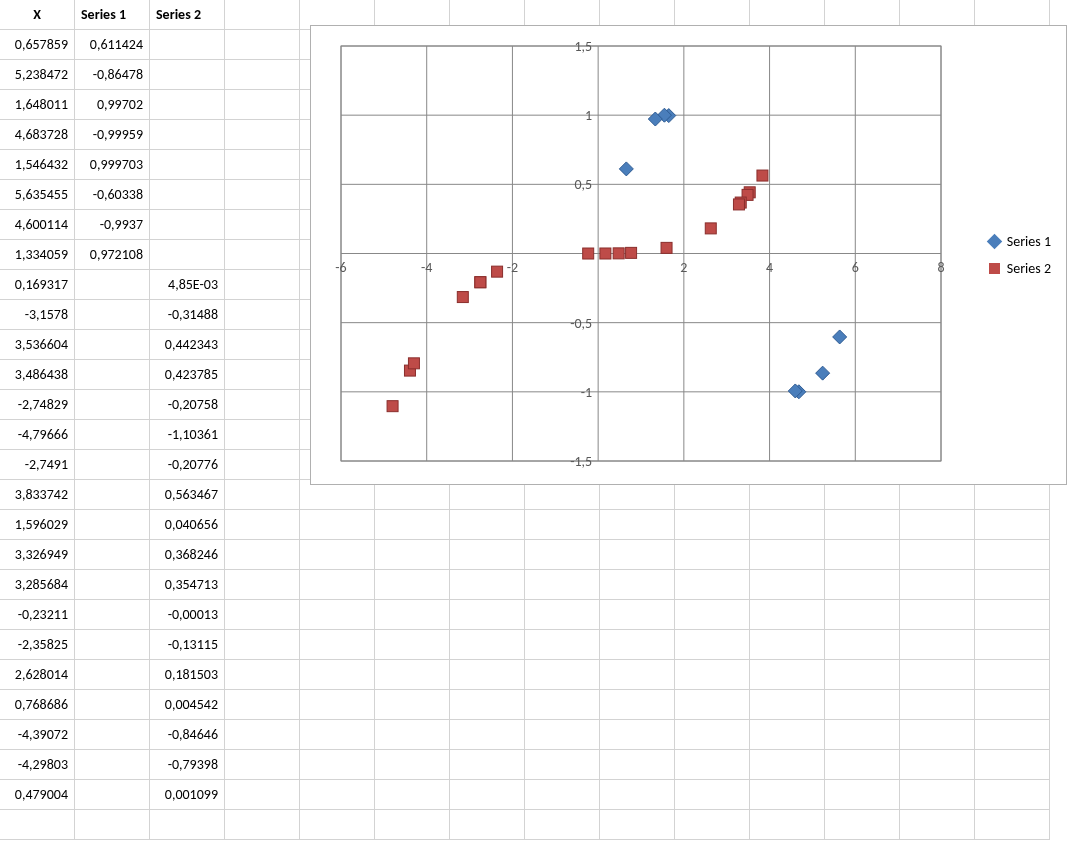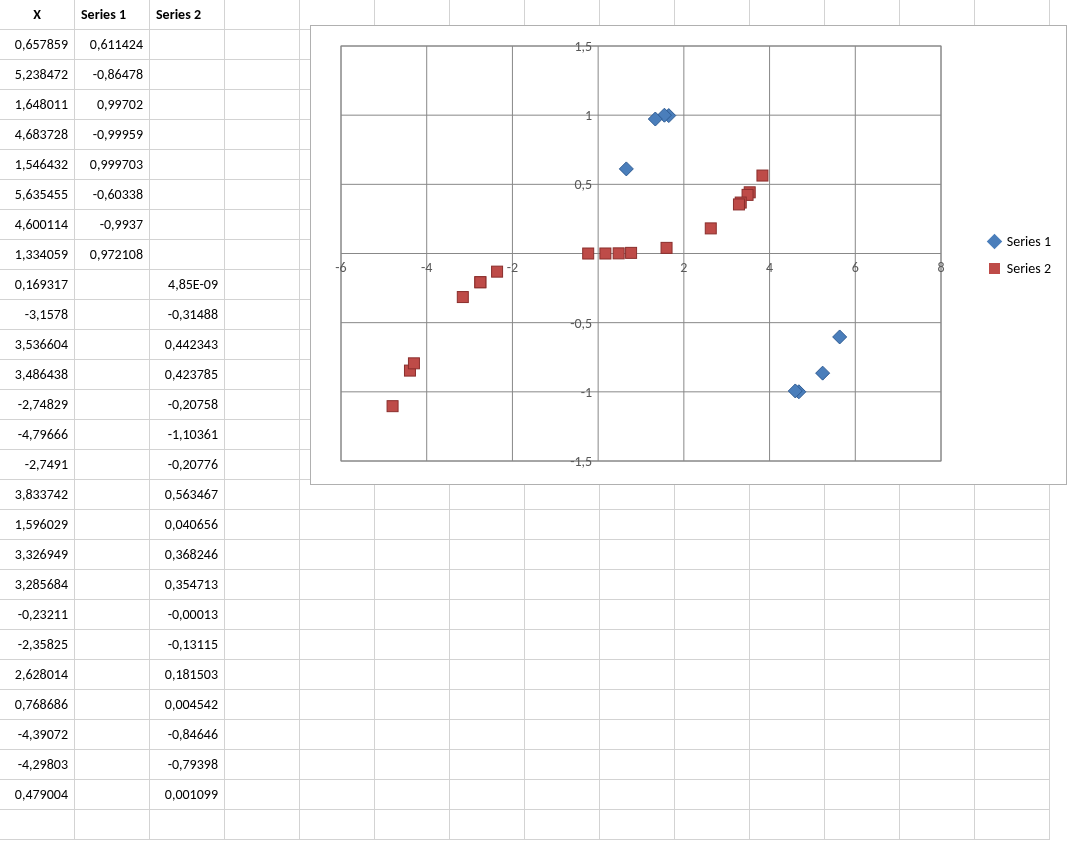--- a/index.html
+++ b/index.html
@@ -198,21 +198,21 @@
     <div class="cell"></div>
     <div class="cell"></div>
     <div class="cell"></div>
     <div class="cell"></div>
     <div class="cell"></div>
     <div class="cell"></div>
     <div class="cell"></div>
     <div class="cell"></div>
     <div class="cell">0,169317</div>
     <div class="cell"></div>
-    <div class="cell">4,85E-09</div>
+    <div class="cell">4,85E-03</div>
     <div class="cell"></div>
     <div class="cell"></div>
     <div class="cell"></div>
     <div class="cell"></div>
     <div class="cell"></div>
     <div class="cell"></div>
     <div class="cell"></div>
     <div class="cell"></div>
     <div class="cell"></div>
     <div class="cell"></div>

